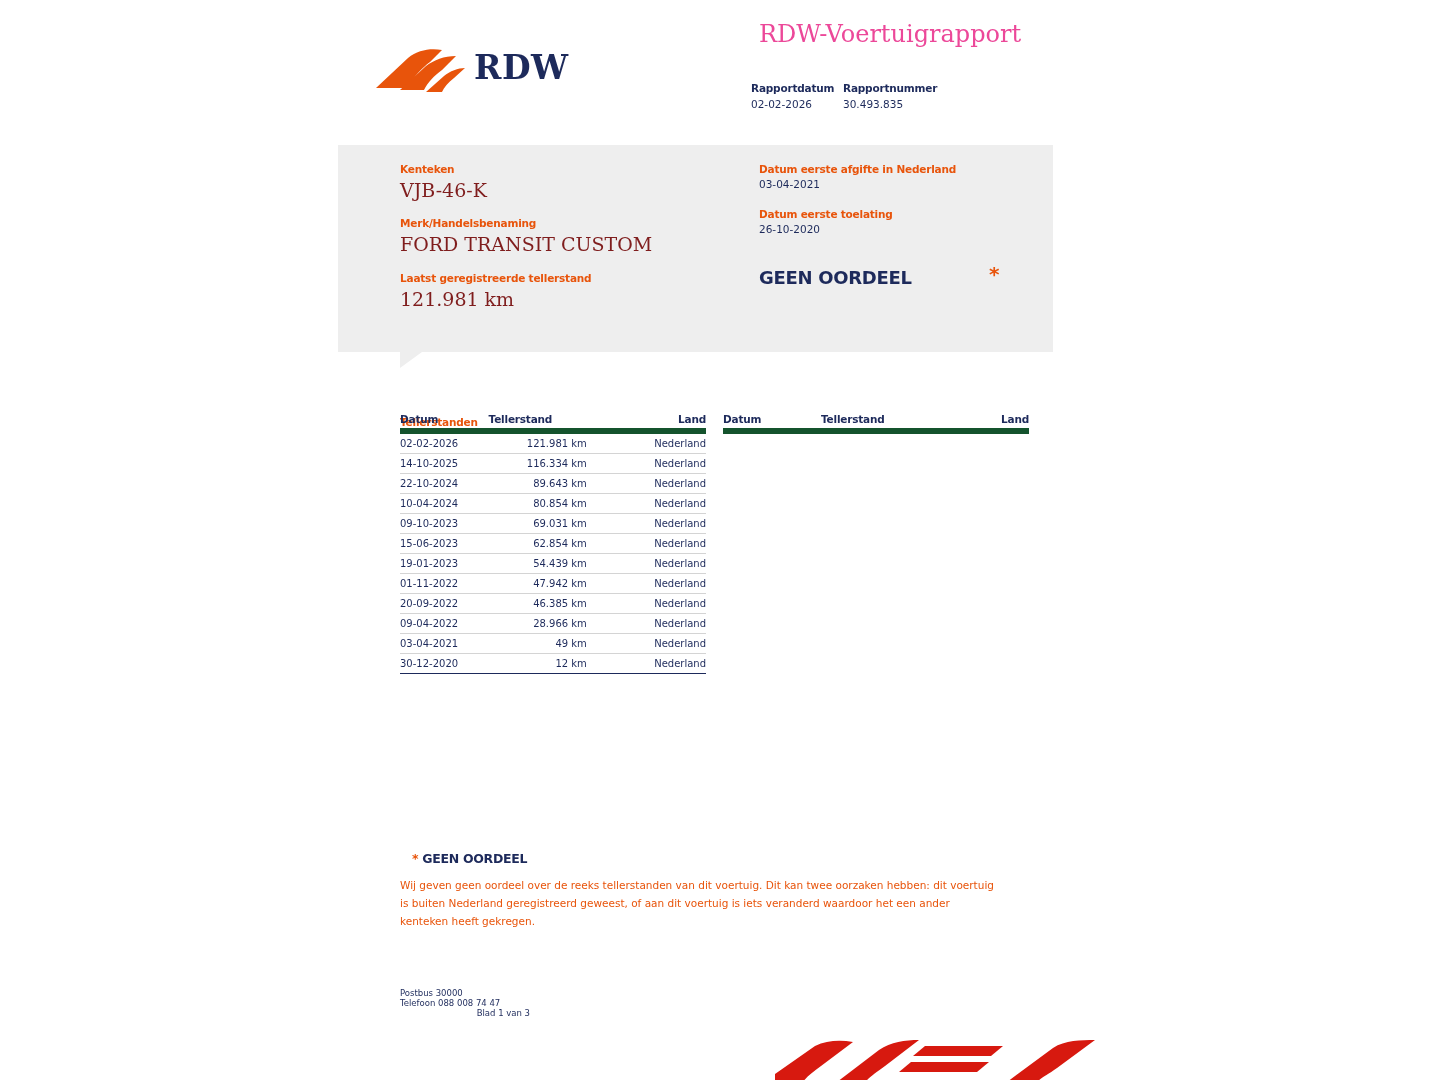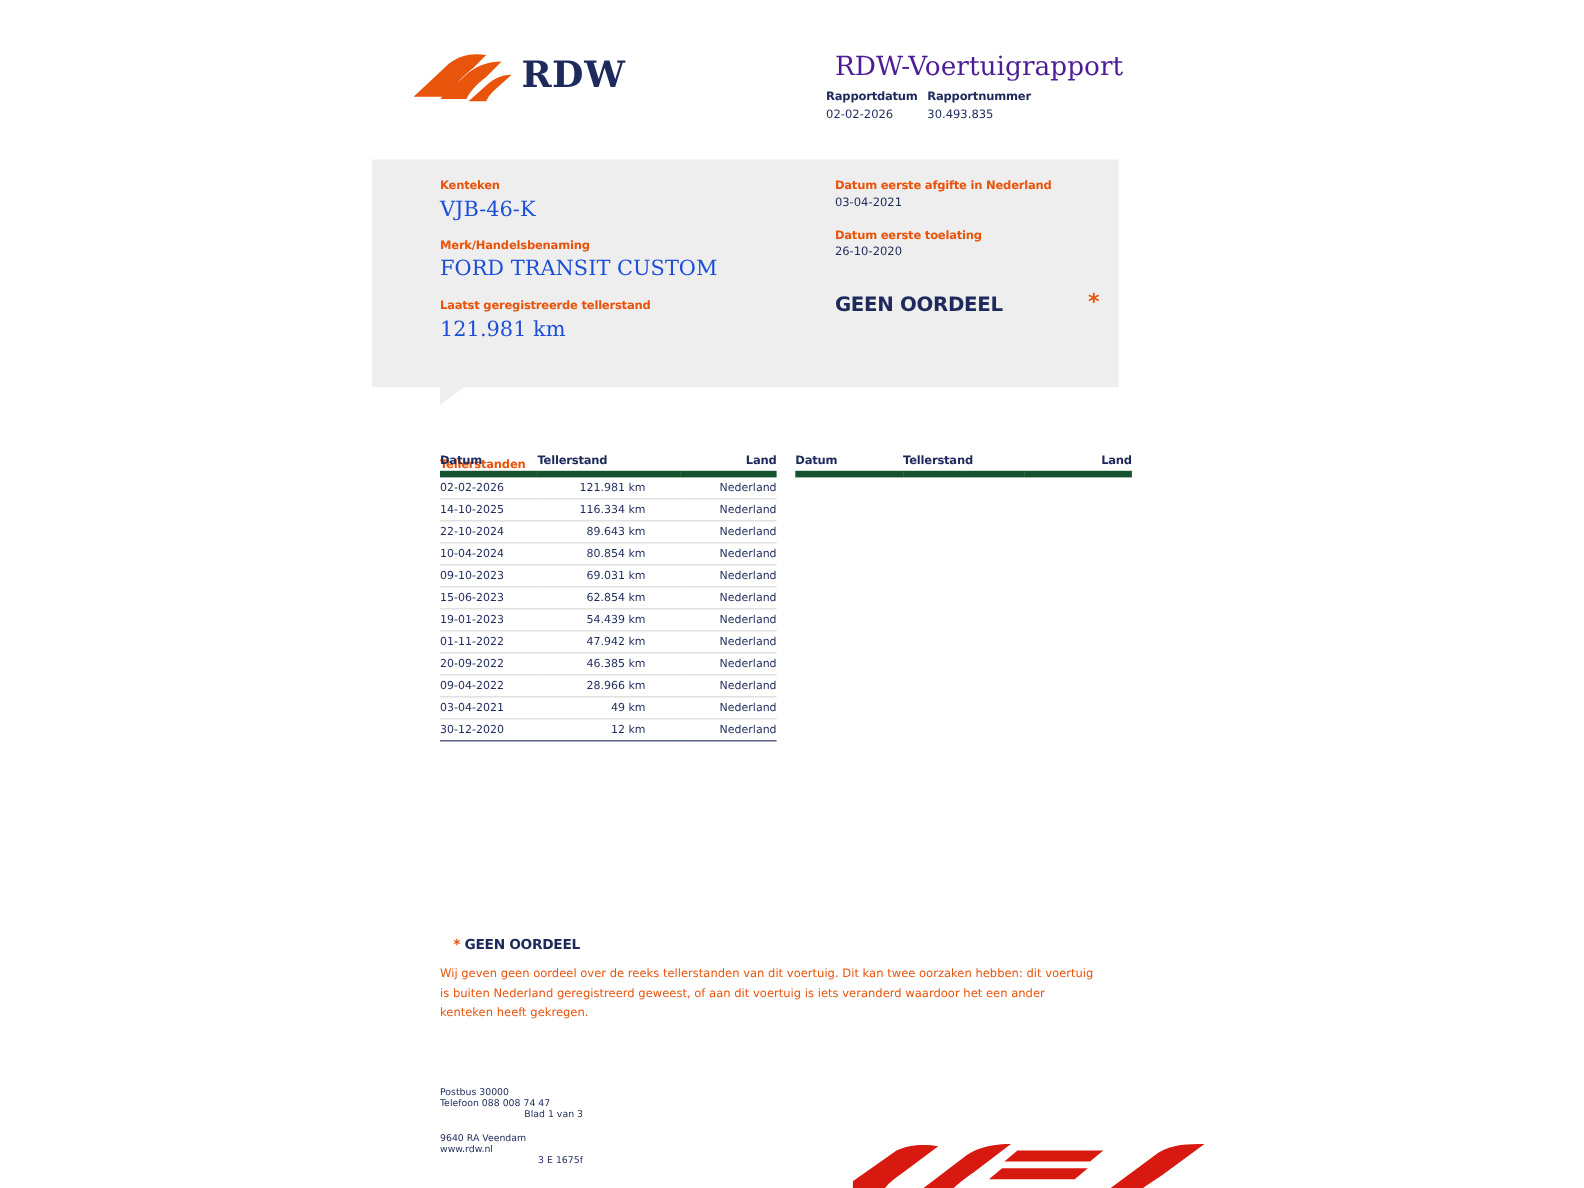--- a/index.html
+++ b/index.html
@@ -45,25 +45,25 @@
     font-family: "DejaVu Serif", serif;
     font-size: 33px;
     font-weight: 700;
     color: #1d2a5b;
     letter-spacing: 0.5px;
   }
 
   .report-title {
     position: absolute;
     left: 759px;
-    top: 46px;
+    top: 20px;
     font-family: "DejaVu Serif", serif;
     font-size: 24px;
     font-weight: 400;
-    color: #4c1d95;
+    color: #ec4899;
   }
 
   .report-meta {
     position: absolute;
     left: 751px;
     top: 82px;
     width: 420px;
     font-size: 10.5px;
   }
   .report-meta .row {
@@ -82,20 +82,21 @@
   }
 
   
   .summary {
     position: absolute;
     left: 338px;
     top: 145px;
     width: 679px;
     height: 207px;
     background: #eeeeee;
+    padding-left: 36px;
   }
   .summary-notch {
     position: absolute;
     left: 400px;
     top: 352px;
     width: 0;
     height: 0;
     border-left: 22px solid #eeeeee;
     border-bottom: 16px solid transparent;
   }
@@ -114,21 +115,21 @@
   .field-label {
     color: #e8540b;
     font-size: 10.5px;
     font-weight: 700;
     letter-spacing: -0.2px;
     margin-bottom: 3px;
   }
   .field-value-big {
     font-family: "DejaVu Serif", serif;
     font-size: 19px;
-    color: #1d4ed8;
+    color: #7f1d1d;
     line-height: 1.33;
     margin-bottom: 14px;
     font-weight: 400;
   }
   .field-value-small {
     font-size: 10.5px;
     color: #1d2a5b;
     margin-bottom: 18px;
   }
   .verdict {
@@ -380,25 +381,20 @@
     <div class="note-title"><span class="star">*</span> <span>GEEN OORDEEL</span></div>
     <div class="note-body">Wij geven geen oordeel over de reeks tellerstanden van dit voertuig. Dit kan twee oorzaken hebben: dit voertuig is buiten Nederland geregistreerd geweest, of aan dit voertuig is iets veranderd waardoor het een ander kenteken heeft gekregen.</div>
   </div>
 
   <div class="footer">
     <div class="frow">
       <div class="fc1">Postbus 30000</div>
       <div class="fc2">Telefoon 088 008 74 47</div>
       <div class="fc3">Blad 1 van 3</div>
     </div>
-    <div class="frow">
-      <div class="fc1">9640 RA Veendam</div>
-      <div class="fc2">www.rdw.nl</div>
-      <div class="fc3">3 E 1675f</div>
-    </div>
   </div>
 
   <div class="footer-art">
     <svg width="330" height="42" viewBox="0 0 330 42" xmlns="http://www.w3.org/2000/svg">
       <path d="M0 34 L40 6 C52 0 66 0 78 2 L46 26 C38 32 32 36 28 42 L0 42 Z" fill="#d7190f"></path>
       <path d="M62 42 L104 10 C116 2 130 0 144 0 L110 26 C100 33 94 38 90 42 Z" fill="#d7190f"></path>
       <path d="M150 6 L228 6 L216 16 L138 16 Z" fill="#d7190f"></path>
       <path d="M136 22 L214 22 L202 32 L124 32 Z" fill="#d7190f"></path>
       <path d="M232 42 L278 8 C290 0 306 0 320 0 L282 28 C272 35 266 38 262 42 Z" fill="#d7190f"></path>
     </svg>

